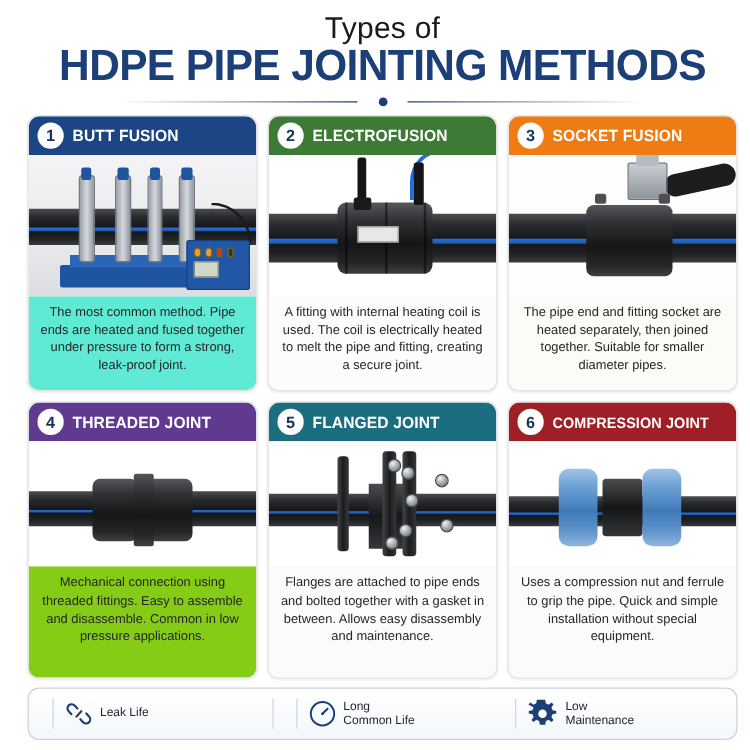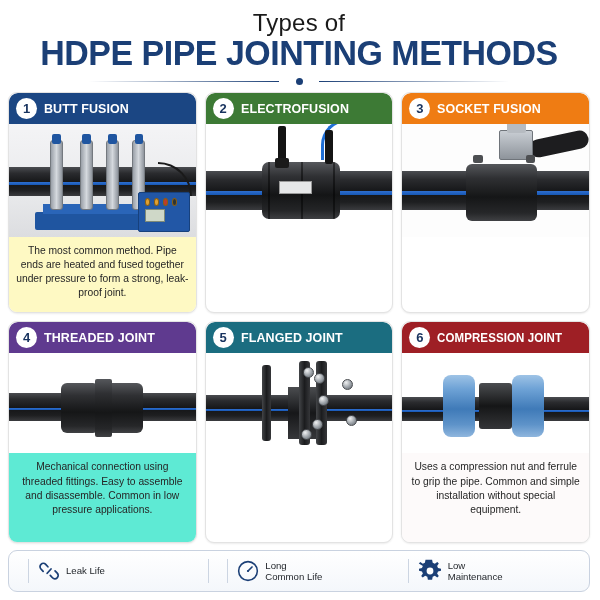--- a/index.html
+++ b/index.html
@@ -9,21 +9,21 @@
     height: 600px;
     background: #ffffff;
     font-family: "Liberation Sans", sans-serif;
     overflow: hidden;
   }
 
   .page {
     width: 600px;
     height: 600px;
     position: relative;
-    padding: 8px 10px 8px 8px;
+    padding: 8px 10px 8px 22px;
     display: flex;
     flex-direction: column;
   }
 
   
   .header { text-align: center; padding-top: 2px; }
   .header-sub {
     font-size: 24px;
     color: #1a1a1a;
     font-weight: 400;
@@ -127,24 +127,24 @@
   .desc {
     flex: 1;
     padding: 7px 7px 8px 7px;
     font-size: 10.3px;
     line-height: 1.38;
     text-align: center;
     color: #262626;
   }
 
   
-  .tint-1 { background: #fef9c3; }
+  .tint-1 { background: #5eead4; }
   .tint-2 { background: #fbfcfb; }
   .tint-3 { background: #fdfbf8; }
-  .tint-4 { background: #5eead4; }
+  .tint-4 { background: #84cc16; }
   .tint-5 { background: #fafcfc; }
   .tint-6 { background: #fdfafa; }
 
   
   .scene { position: absolute; inset: 0; }
 
   .pipe {
     position: absolute;
     left: -6%;
     width: 112%;
@@ -330,20 +330,21 @@
             <span class="rib" style="left:50%"></span>
             <span class="rib" style="left:91%"></span>
             <span class="label"></span>
           </div>
           <div class="ef-lead1">
               <b></b>
             </div>
           <div class="ef-lead2"></div>
         </div>
       </div>
+      <div class="desc tint-2">A fitting with internal heating coil is used. The coil is electrically heated to melt the pipe and fitting, creating a secure joint.</div>
     </div>
 
     <div class="card">
       <div class="card-head" style="background:#ef7c13">
         <span class="badge">3</span>
         <span class="card-title">SOCKET FUSION</span>
       </div>
       <div class="photo">
         <div class="scene">
           <div class="sf-bg"></div>
@@ -355,20 +356,21 @@
           <div class="sf-stem"></div>
           <div class="sf-fitting">
             <span class="rib" style="left:6%"></span>
             <span class="rib" style="left:52%"></span>
             <span class="rib" style="left:93%"></span>
           </div>
           <div class="sf-bolt" style="left:38%"></div>
           <div class="sf-bolt" style="left:66%"></div>
         </div>
       </div>
+      <div class="desc tint-3">The pipe end and fitting socket are heated separately, then joined together. Suitable for smaller diameter pipes.</div>
     </div>
 
     <div class="card">
       <div class="card-head" style="background:#5f3a8f">
         <span class="badge">4</span>
         <span class="card-title">THREADED JOINT</span>
       </div>
       <div class="photo short">
         <div class="scene">
           <div class="ef-bg"></div>
@@ -400,39 +402,40 @@
           <div class="flange" style="left:59%;width:6%;top:8%;height:84%"></div>
           <div class="bolt" style="left:52%;top:14%"></div>
           <div class="bolt" style="left:58%;top:20%"></div>
           <div class="bolt" style="left:60%;top:42%"></div>
           <div class="bolt" style="left:57%;top:66%"></div>
           <div class="bolt" style="left:51%;top:76%"></div>
           <div class="bolt" style="left:73%;top:26%"></div>
           <div class="bolt" style="left:75%;top:62%"></div>
         </div>
       </div>
+      <div class="desc tint-5">Flanges are attached to pipe ends and bolted together with a gasket in between. Allows easy disassembly and maintenance.</div>
     </div>
 
     <div class="card">
       <div class="card-head" style="background:#9e1f25">
         <span class="badge">6</span>
         <span class="card-title sm">COMPRESSION JOINT</span>
       </div>
       <div class="photo short">
         <div class="scene">
           <div class="cp-bg"></div>
           <div class="pipe" style="top:44%;height:24%">
               <span class="stripe"></span>
             </div>
           <div class="cp-body"></div>
           <div class="cp-nut" style="left:22%"></div>
           <div class="cp-nut" style="left:59%"></div>
         </div>
       </div>
-      <div class="desc tint-6">Uses a compression nut and ferrule to grip the pipe. Common and simple installation without special equipment.</div>
+      <div class="desc tint-6">Uses a compression nut and ferrule to grip the pipe. Quick and simple installation without special equipment.</div>
     </div>
 
   </div>
 
   <div class="footer">
 
 
     <span class="f-sep"></span>
 
     <div class="f-item">

